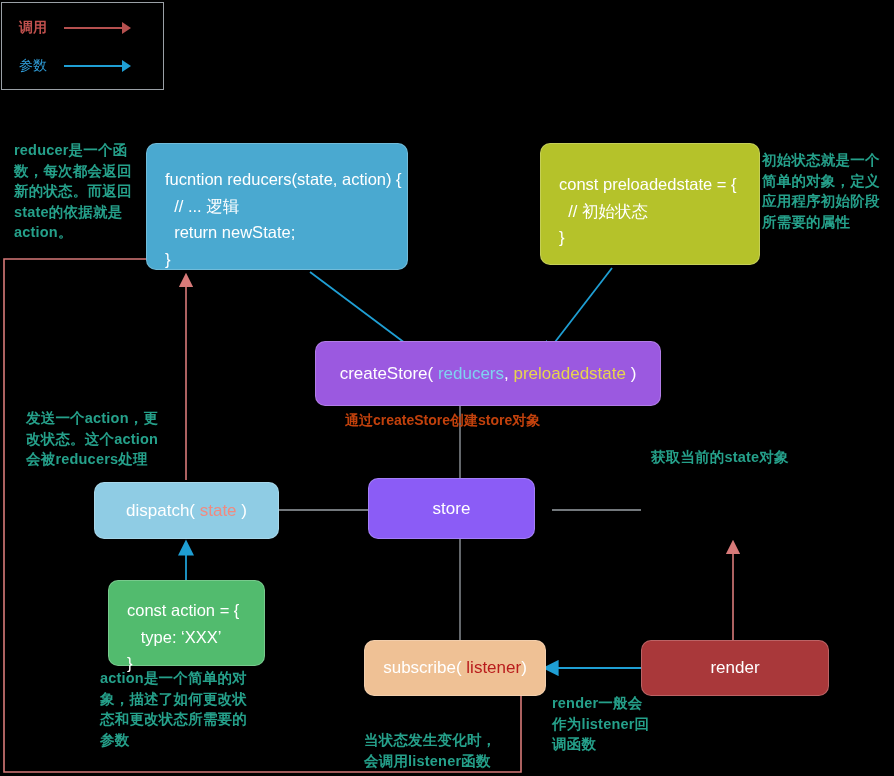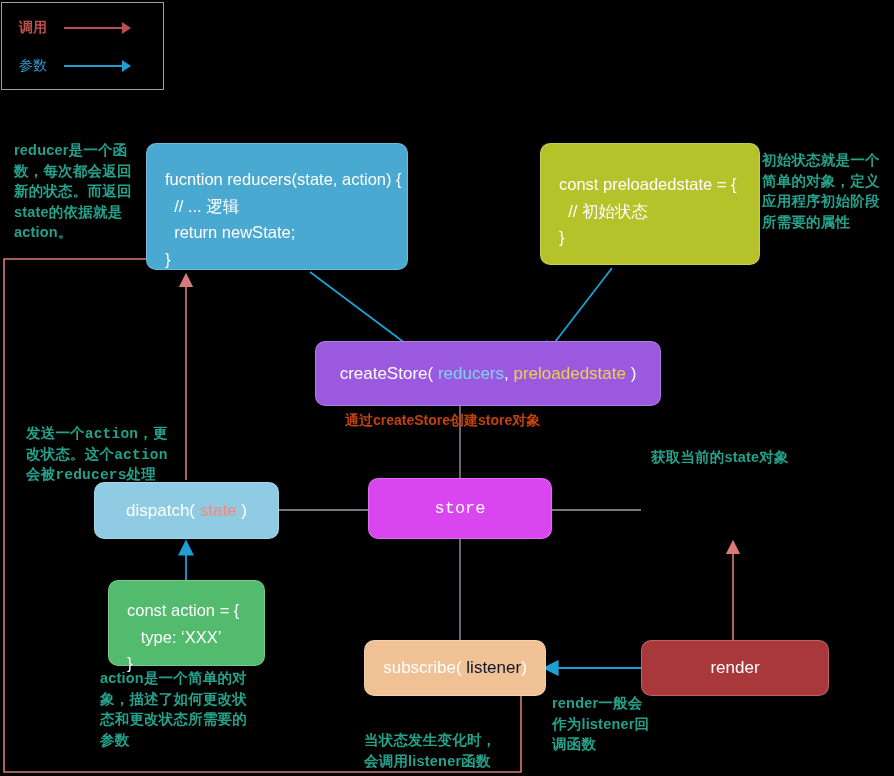--- a/index.html
+++ b/index.html
@@ -43,21 +43,21 @@
     font-size:14.5px;line-height:1.42;white-space:pre-line;
     letter-spacing:.2px;
   }
   .ann.small{font-size:13.5px;}
   .cap{position:absolute;color:#c2410c;font-weight:bold;font-size:14px;white-space:nowrap;}
 
   .tok-white{color:#ffffff;}
   .tok-blue{color:#7fd2f0;}
   .tok-yellow{color:#e8d44d;}
   .tok-red{color:#f08a80;}
-  .tok-listener{color:#0f172a;}
+  .tok-listener{color:#b91c1c;}
 </style>
 </head>
 <body>
 
 <div id="stage">
 
   <svg id="wires" viewBox="0 0 894 776">
     <defs>
       <marker id="ar-red" markerWidth="9" markerHeight="9" refX="7" refY="4.5" orient="auto">
         <path d="M0,0 L9,4.5 L0,9 z" fill="#d87a79"></path>
@@ -114,21 +114,21 @@
 state的依据就是
 action。</div>
 
   <div class="ann" style="left:762px;top:150px;width:140px;">初始状态就是一个
 简单的对象，定义
 应用程序初始阶段
 所需要的属性</div>
 
   <div class="cap" style="left:345px;top:412px;">通过createStore创建store对象</div>
 
-  <div class="ann" style="left:26px;top:424px;width:160px;font-family:Liberation Mono, monospace;">发送一个action，更
+  <div class="ann" style="left:26px;top:408px;width:160px;">发送一个action，更
 改状态。这个action
 会被reducers处理</div>
 
   <div class="ann" style="left:651px;top:447px;">获取当前的state对象</div>
 
   <div class="ann" style="left:100px;top:668px;width:180px;">action是一个简单的对
 象，描述了如何更改状
 态和更改状态所需要的
 参数</div>
 
@@ -154,21 +154,21 @@
       <span class="tok-white">createStore( </span><span class="tok-blue">reducers</span><span class="tok-white">, </span><span class="tok-yellow">preloadedstate</span><span class="tok-white"> )</span>
     </span>
   </div>
 
   <div class="node" style="left:94px;top:482px;width:185px;height:57px;background:#8fcce4;">
     <span class="node-label">
       <span class="tok-white">dispatch( </span><span class="tok-red">state</span><span class="tok-white"> )</span>
     </span>
   </div>
 
-  <div class="node" style="left:368px;top:478px;width:184px;height:61px;background:#d946ef;font-family:Liberation Mono, monospace;">
+  <div class="node" style="left:368px;top:478px;width:167px;height:61px;background:#8b5cf6;">
     <span class="node-label">store</span>
   </div>
 
 
   <div class="node code" style="left:108px;top:580px;width:157px;height:86px;background:#52bb6e;padding:16px 0 0 18px;">const action = {
    type: ‘XXX’
 }</div>
 
   <div class="node" style="left:364px;top:640px;width:182px;height:56px;background:#efc195;">
     <span class="node-label">

